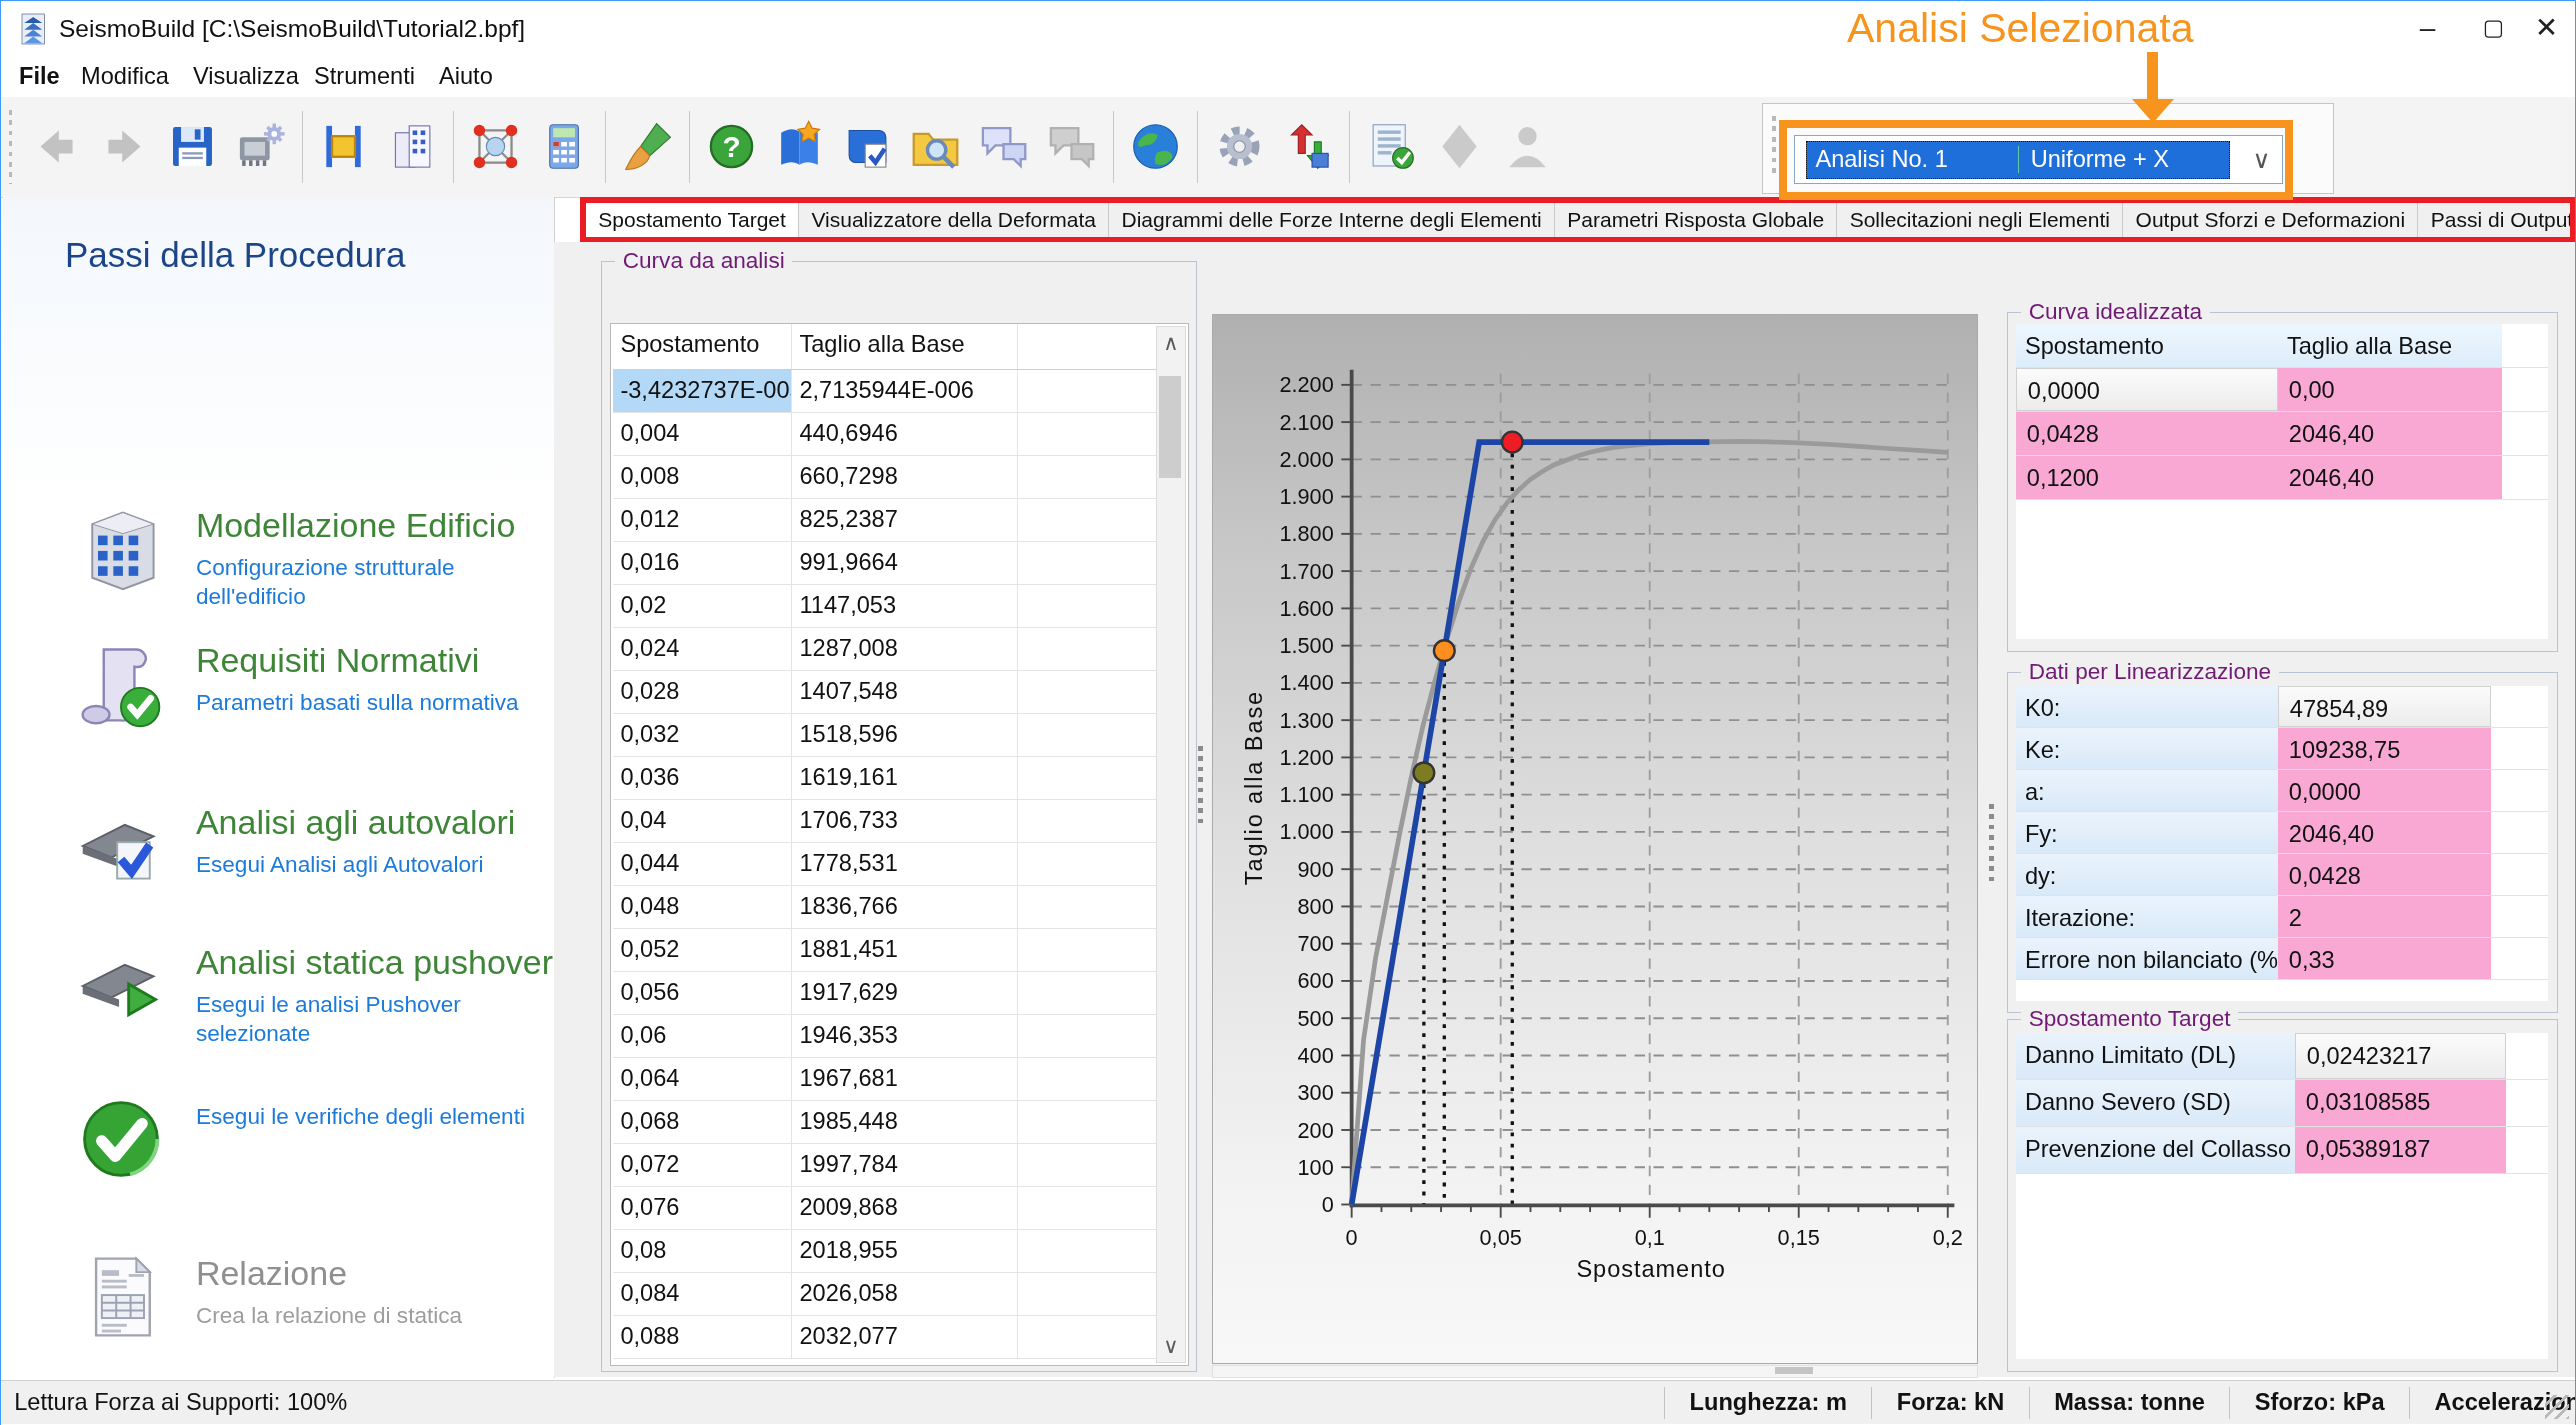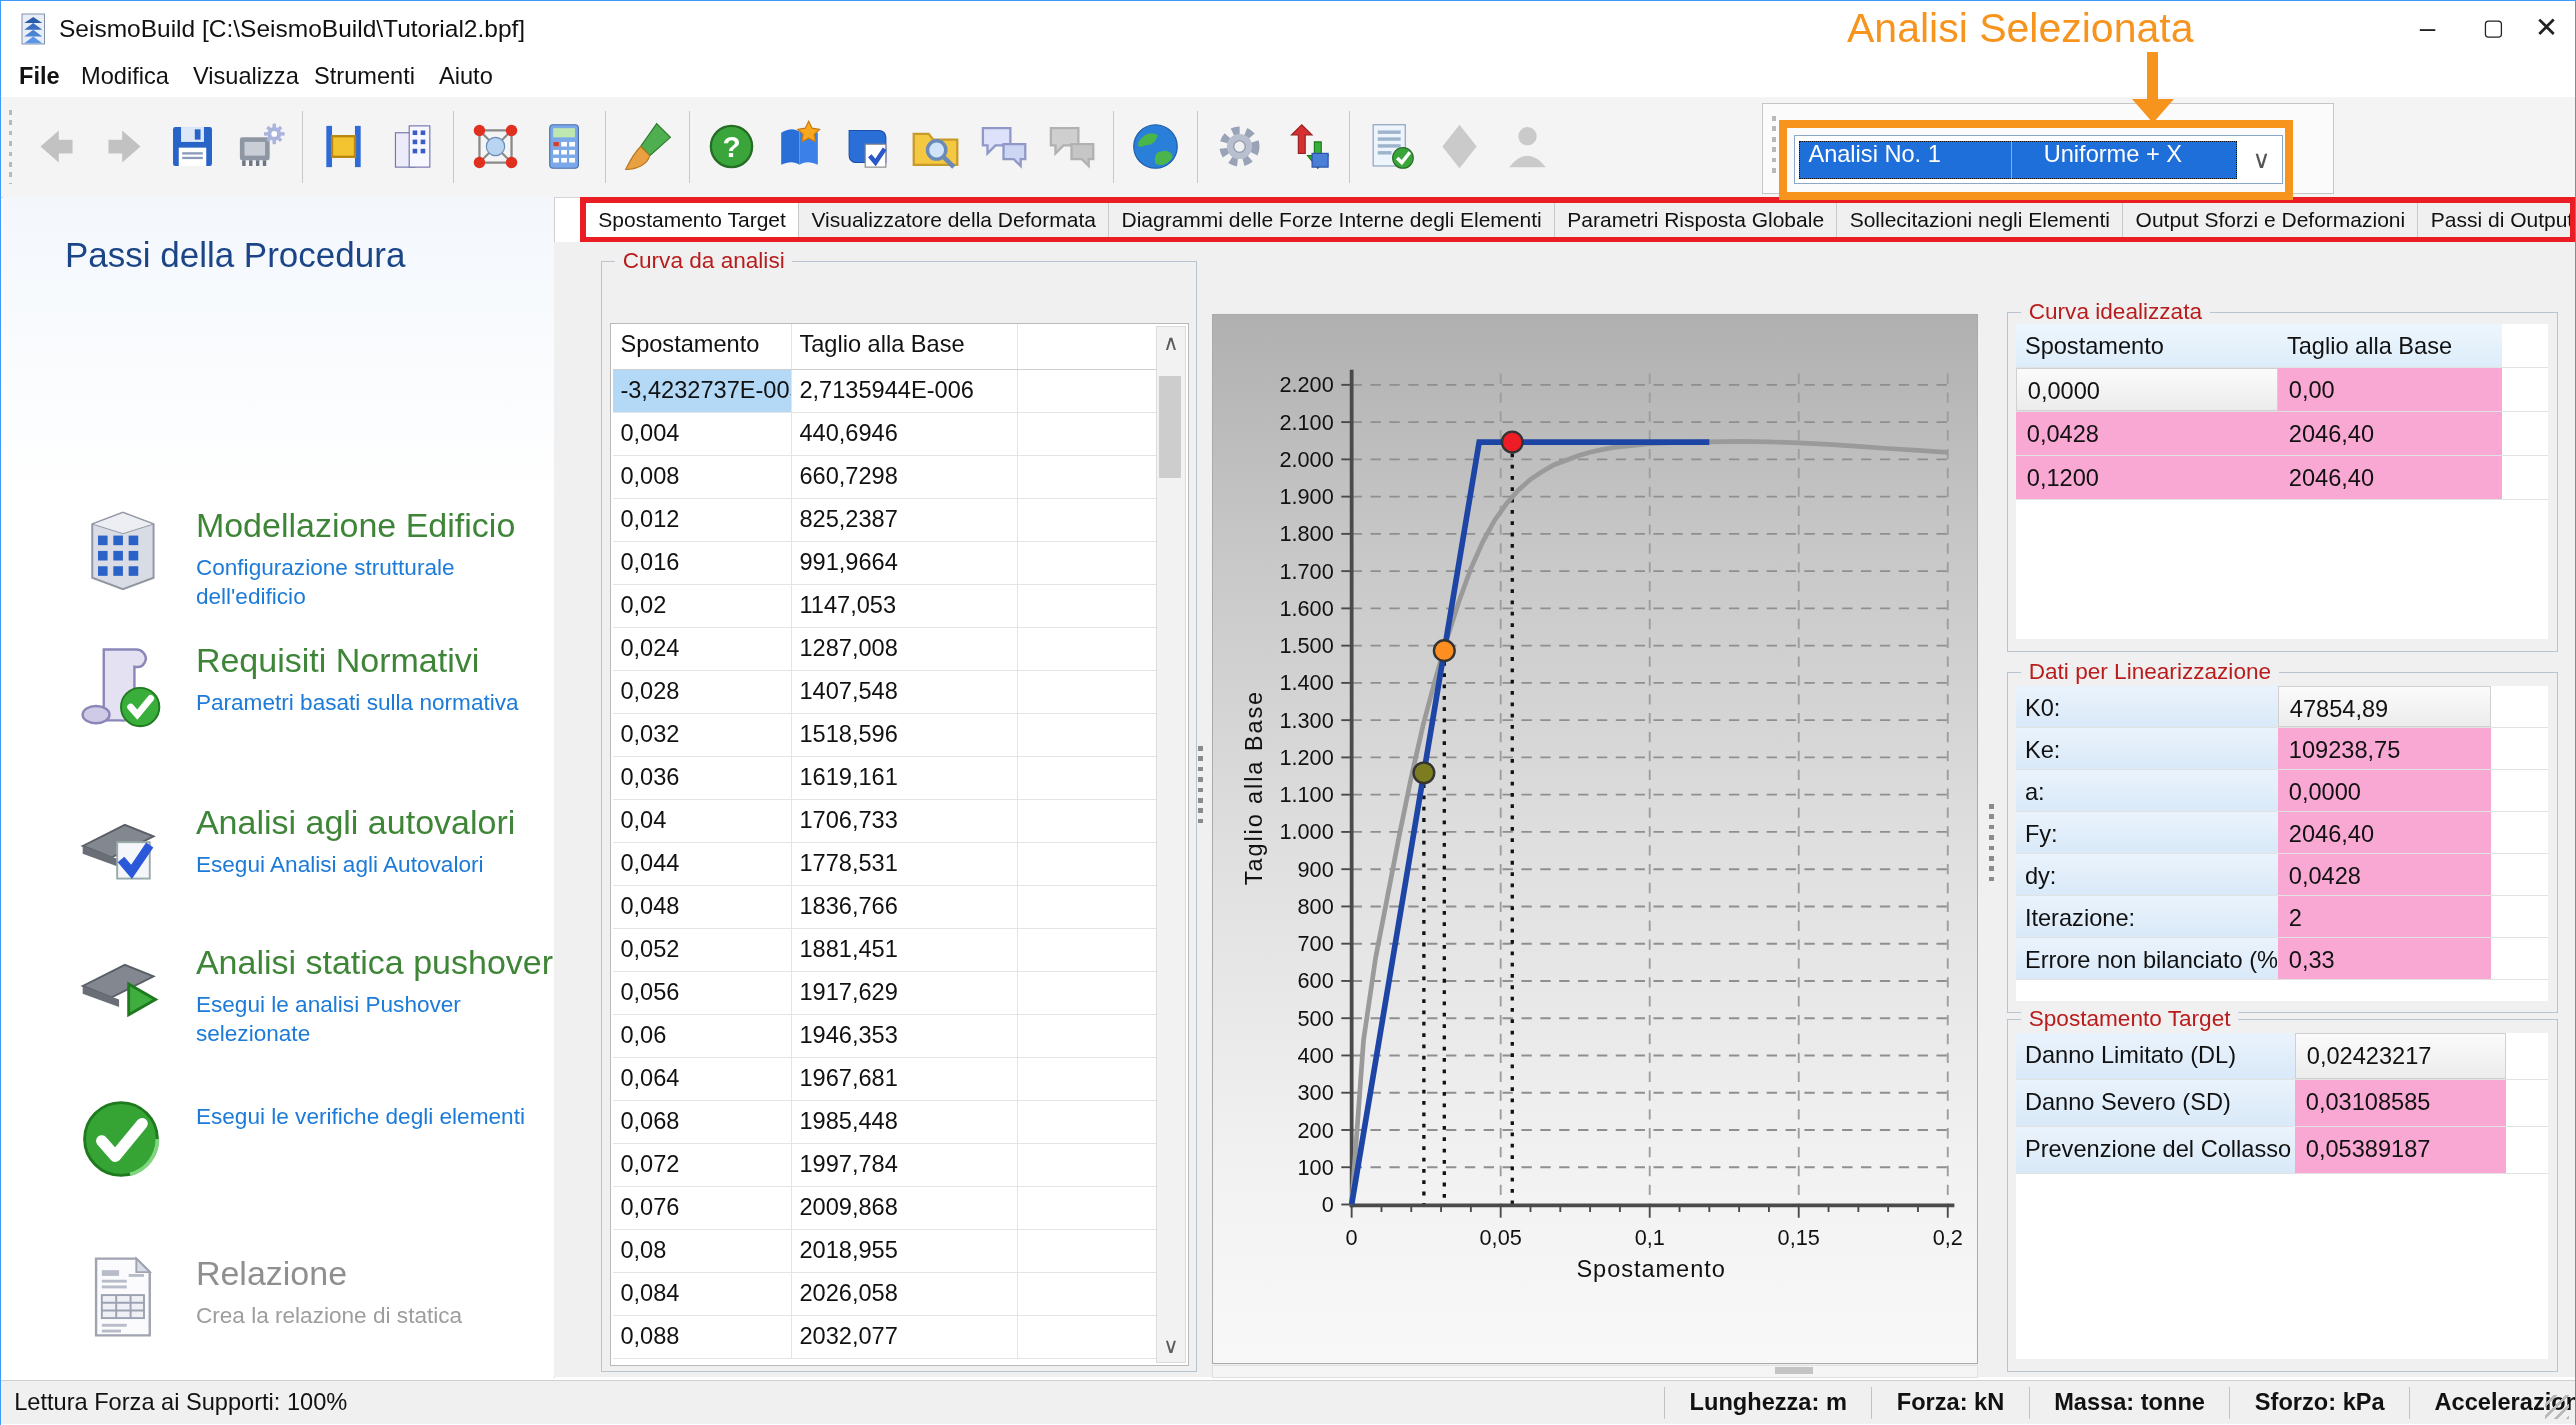--- a/index.html
+++ b/index.html
@@ -20,22 +20,22 @@
   .tb-row{position:absolute;left:21px;top:9.4px;display:flex;align-items:center;height:81px;}
   .tb-btn{width:68px;height:79px;display:flex;align-items:center;justify-content:center;background:transparent;border:0;padding:0;}
   .tb-btn svg{width:55px;height:55px;}
   .tb-sep{width:0.9px;height:72px;background:#c8c8c8;margin:0 7.5px;}
   
   #dd-panel{left:1761px;top:102px;width:570px;height:89px;background:#fbfbfb;border:0.9px solid #c6c6c6;}
   #dd-grip{left:1771px;top:115px;width:3.8px;height:60px;
      background:repeating-linear-gradient(#b9b9b9 0 4.7px,transparent 4.7px 10.4px);}
   #dd-annot{left:1778px;top:119px;width:498px;height:64px;border:8.5px solid #f7941d;background:transparent;z-index:6;}
   #combo{left:1793px;top:134px;width:487px;height:47px;background:#ffffff;border:0.9px solid #8aa6c8;display:flex;align-items:center;z-index:7;}
-  #combo-sel{margin:4px;flex:1;height:38px;background:#1e6fd9;outline:1.9px dotted #111;outline-offset:-1.9px;
-     display:flex;color:#fff;font-size:23.6px;gap:20px;}
+  #combo-sel{margin:11px;flex:1;height:38px;background:#1e6fd9;outline:1.9px dotted #111;outline-offset:-1.9px;
+     display:flex;align-items:center;color:#fff;font-size:23.6px;}
   #combo-analysis{padding-left:9.4px;width:203px;border-right:0.9px solid #67c8a8;}
   #combo-pattern{padding-left:11.3px;}
   #combo-chevron{width:41px;text-align:center;color:#555;font-size:24.5px;}
   
   #annot-text{left:1846px;top:3.8px;font-size:41px;color:#f7941d;z-index:8;}
   #annot-arrow-shaft{left:2146px;top:51px;width:11.3px;height:49px;background:#f7941d;z-index:8;}
   #annot-arrow-head{left:2131px;top:98px;width:0;height:0;border-left:21px solid transparent;
      border-right:21px solid transparent;border-top:24.5px solid #f7941d;z-index:8;}
   
   #tabs-red{left:579px;top:196px;width:1995px;height:45px;background:#ea1c24;z-index:3;}
@@ -53,21 +53,21 @@
   .side-texts{position:absolute;left:193px;top:1.9px;width:368px;}
   .side-title{font-size:34px;line-height:41px;color:#3e8537;}
   .side-sub{font-size:22.6px;line-height:29px;color:#1c7ad9;margin-top:7.5px;}
   .side-item.disabled .side-title{color:#8f8f8f;}
   .side-item.disabled .side-sub{color:#9d9d9d;}
   .vsplit-dots{position:absolute;width:4.7px;
      background:repeating-linear-gradient(#8b8b8b 0 4.7px,transparent 4.7px 10.4px);}
   
   #main-bg{left:553px;top:241px;width:2023px;height:1135px;background:#f0f0f0;}
   .groupbox{position:absolute;border:0.9px solid #b9c4d2;}
-  .groupbox-label{position:absolute;top:-14px;left:13.2px;background:#f0f0f0;padding:0 7.5px;font-size:22.6px;color:#b91c1c;}
+  .groupbox-label{position:absolute;top:-14px;left:13.2px;background:#f0f0f0;padding:0 7.5px;font-size:22.6px;color:#701a75;}
   
   #ltable-wrap{left:609px;top:322px;width:577px;height:1041px;background:#ffffff;border:0.9px solid #b9b9b9;}
   #ltable{left:1.9px;top:0;width:543px;}
   .lt-row{display:flex;height:42px;border-bottom:0.9px solid #e4e4e4;}
   .lt-cell{font-size:23.6px;color:#111;padding:6.6px 7.5px 0 7.5px;box-sizing:border-box;overflow:hidden;white-space:nowrap;}
   .lt-c0{width:179px;border-right:0.9px solid #e4e4e4;}
   .lt-c1{width:226px;border-right:0.9px solid #e4e4e4;}
   .lt-header .lt-cell{font-size:23.6px;color:#111;}
   .lt-header{height:45px;border-bottom:0.9px solid #cfcfcf;}
   .lt-sel{background:#b3d9f7;}

